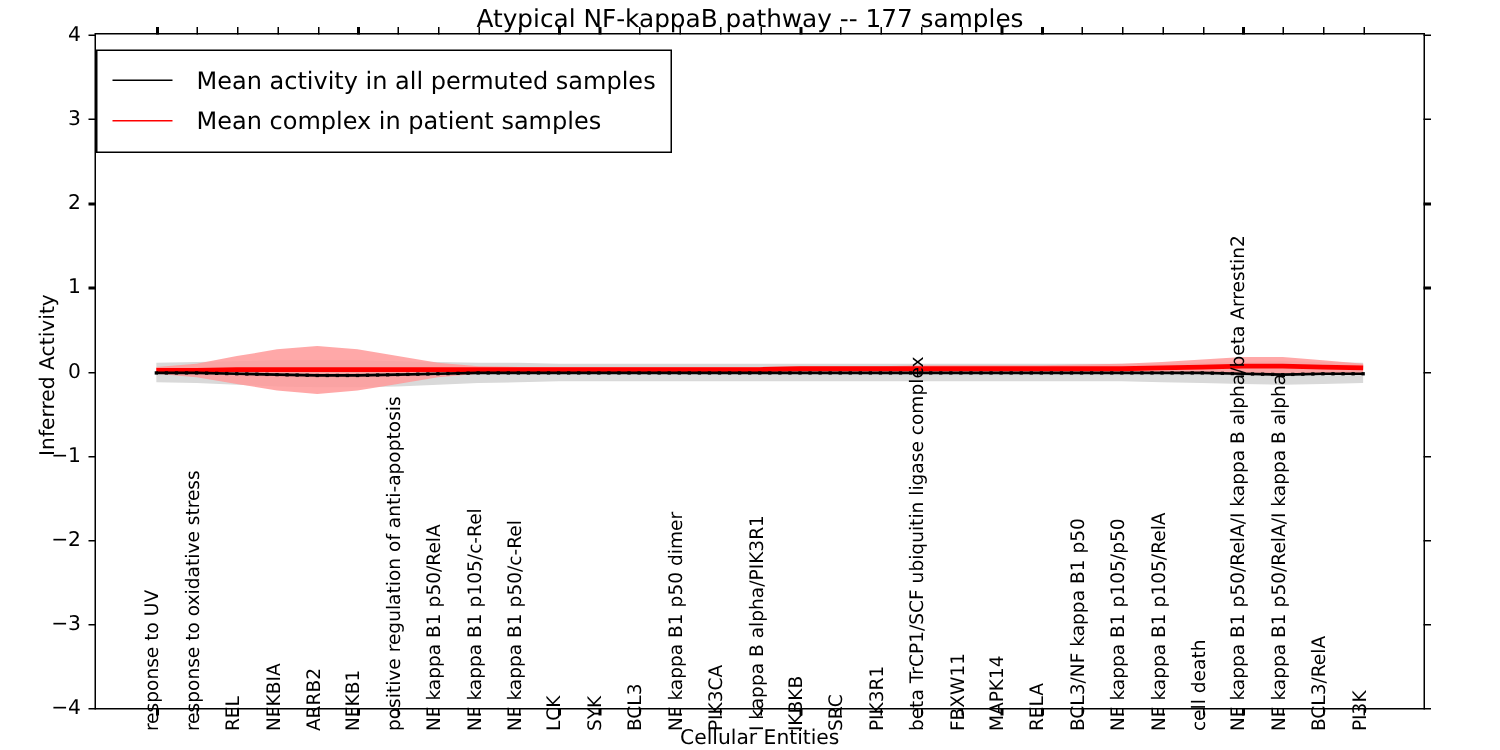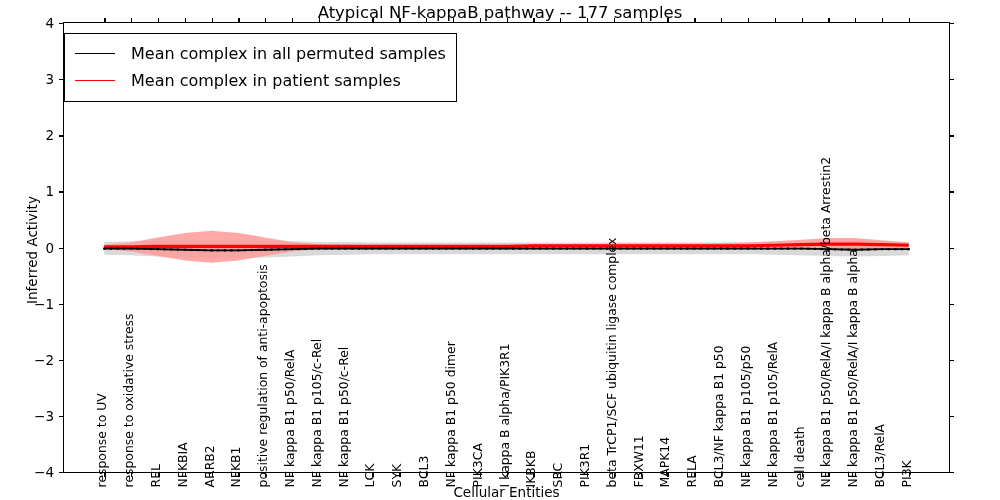--- a/index.html
+++ b/index.html
@@ -362,21 +362,21 @@
         <div class="xtick-mark" style="left: 791.136px;"></div>
         <div class="xtick-mark-t" style="left: 791.136px;"></div>
         <div class="xtick-mark" style="left: 817.955px;"></div>
         <div class="xtick-mark-t" style="left: 817.955px;"></div>
         <div class="xtick-mark" style="left: 844.773px;"></div>
         <div class="xtick-mark-t" style="left: 844.773px;"></div>
       </div>
     <div id="legend">
         <div class="legend-row">
           <div class="legend-swatch" style="border-top-color: rgb(0, 0, 0);"></div>
-          <div class="legend-text">Mean complex in all permuted samples</div>
+          <div class="legend-text">Mean activity in all permuted samples</div>
         </div>
         <div class="legend-row">
           <div class="legend-swatch" style="border-top-color: rgb(255, 0, 0);"></div>
           <div class="legend-text">Mean complex in patient samples</div>
         </div>
       </div>
   </div>
 
   <div id="xtick-label-host">
       <div class="xtick-label" style="left: 108.227px; top: 473px;">response to UV</div>

